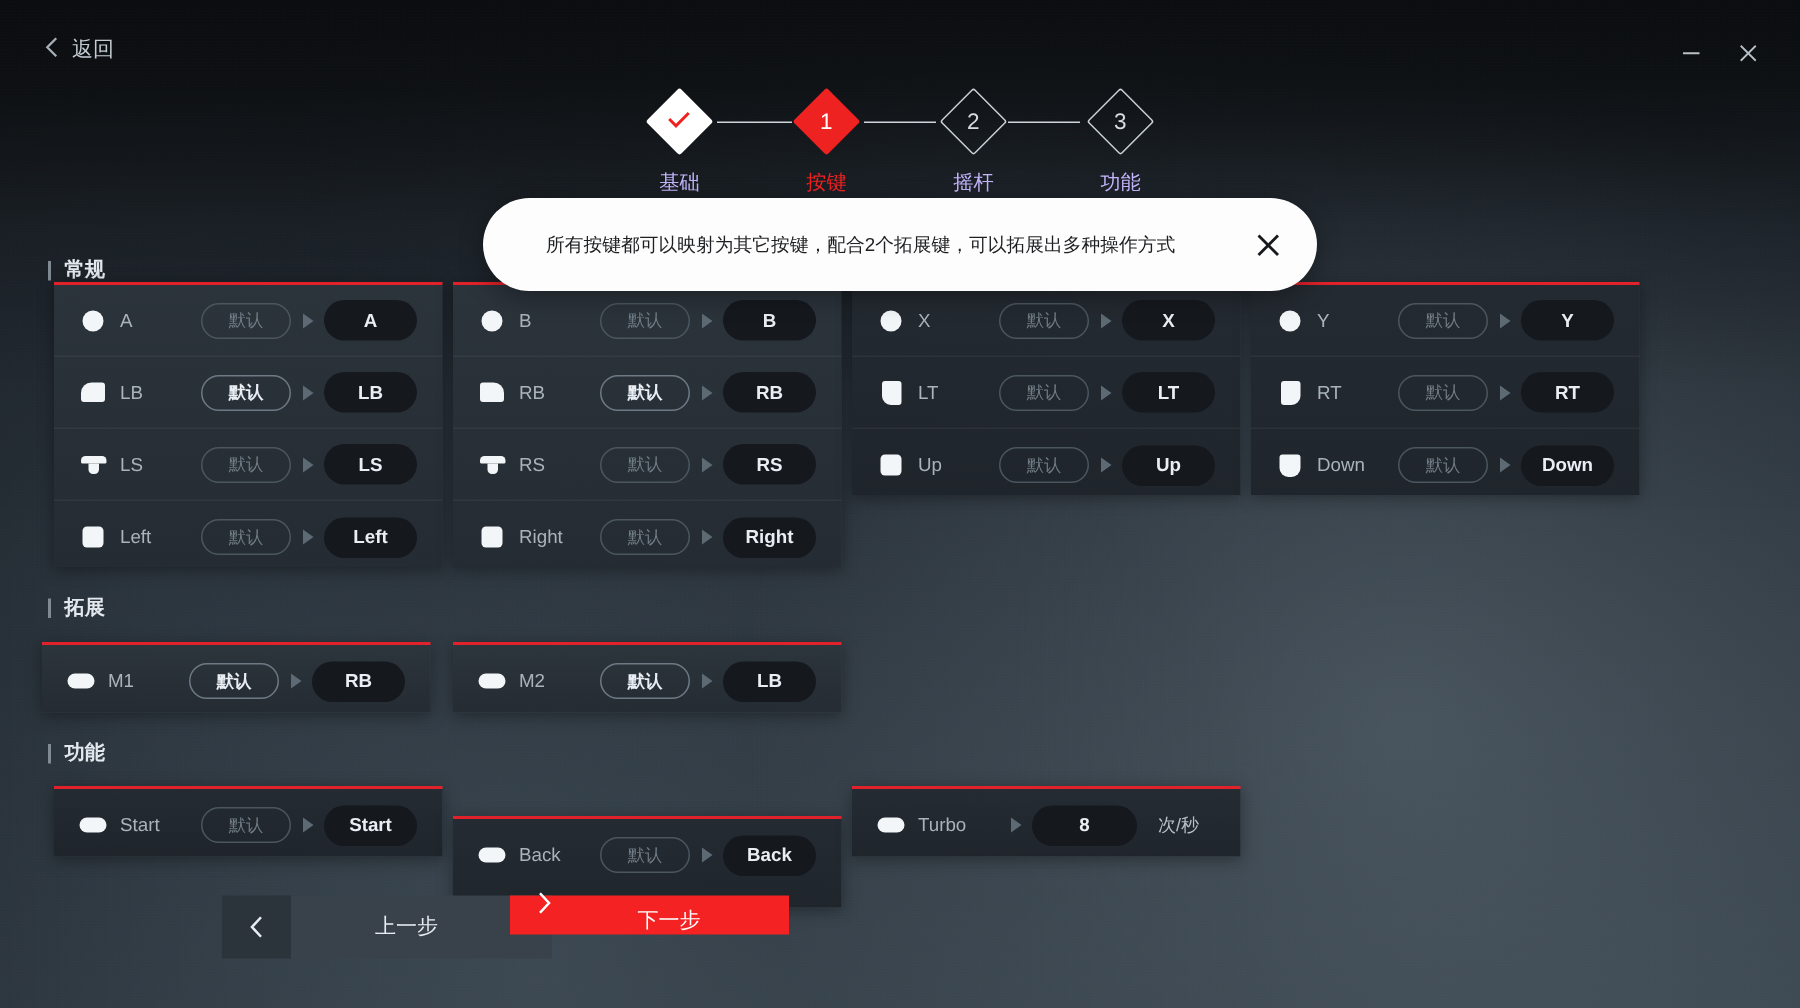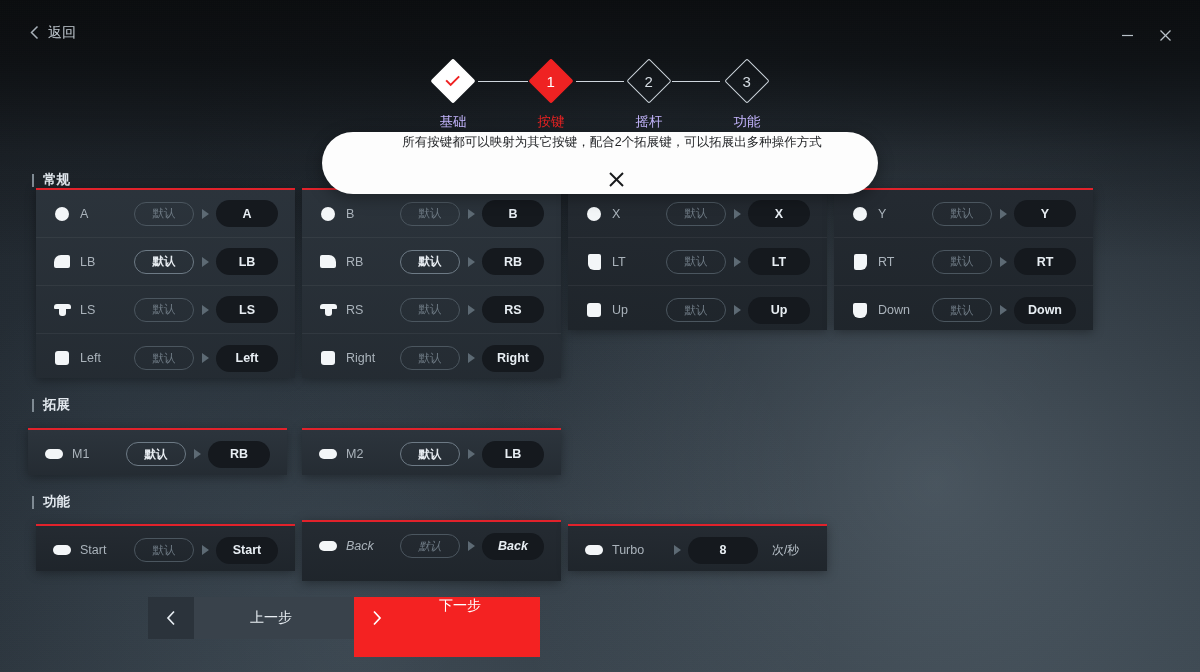--- a/index.html
+++ b/index.html
@@ -133,37 +133,36 @@
   .ic-dpad-d{ width:14px; height:15px; background:#f3f6f8; border-radius:2px 2px 6px 6px; }
   .ic-capsule{ width:18px; height:10px; border-radius:6px; background:#f3f6f8; }
 
   
   .tooltip{
     position:absolute; left:322px; top:132px; width:556px; height:62px;
     background:#fdfdfd; border-radius:31px;
     display:flex; align-items:center; padding:0 18px 0 42px;
     box-shadow:0 4px 16px rgba(0,0,0,.35);
     z-index:20;
-    flex-direction:column;
   }
   .tip-text{ flex:1; font-size:12.5px; line-height:1.65; color:#1d1f22; }
   .tip-close{ width:30px; height:30px; display:flex; align-items:center; justify-content:center;
               cursor:pointer; color:#17191c; margin-left:8px; }
 
   
   .btn-prev{
     position:absolute; left:148px; top:597px; width:220px; height:42px;
     display:flex; align-items:center; cursor:pointer;
     background:#39424b;
   }
   .btn-prev .cap{ width:46px; height:42px; background:#2b333b; display:flex; align-items:center; justify-content:center; color:#e7edf2; font-size:16px; }
   .btn-prev .txt{ flex:1; text-align:center; font-size:14px; color:#e7edf2; padding-right:20px; }
   .btn-next{
-    position:absolute; left:354px; top:597px; width:186px; height:60px;
-    display:flex; align-items:flex-start; cursor:pointer; background:#f42222;
+    position:absolute; left:340px; top:597px; width:186px; height:26px;
+    display:flex; align-items:flex-end; cursor:pointer; background:#f42222;
   }
   .btn-next .cap{ width:46px; height:42px; display:flex; align-items:center; justify-content:center; color:#fff; font-size:16px; }
   .btn-next .txt{ flex:1; text-align:center; font-size:14px; color:#fff; padding-right:20px; }
 </style>
 </head>
 <body>
 
 <div id="bg"></div>
 <div id="noise"></div>
 
@@ -445,21 +444,21 @@
           <div class="ic-capsule"></div>
         </div>
       <div class="lbl">Start</div>
       <div class="pill-def">默认</div>
       <div class="arrow">
           <i></i>
         </div>
       <div class="pill-val">Start</div>
     </div>
   </div>
-  <div class="panel" style="left:302px; top:520px; width:259px; height:61px;font-style:italic;">
+  <div class="panel" style="left:302px; top:544px; width:259px; height:61px;">
     <div class="row">
       <div class="ico">
           <div class="ic-capsule"></div>
         </div>
       <div class="lbl">Back</div>
       <div class="pill-def">默认</div>
       <div class="arrow">
           <i></i>
         </div>
       <div class="pill-val">Back</div>

